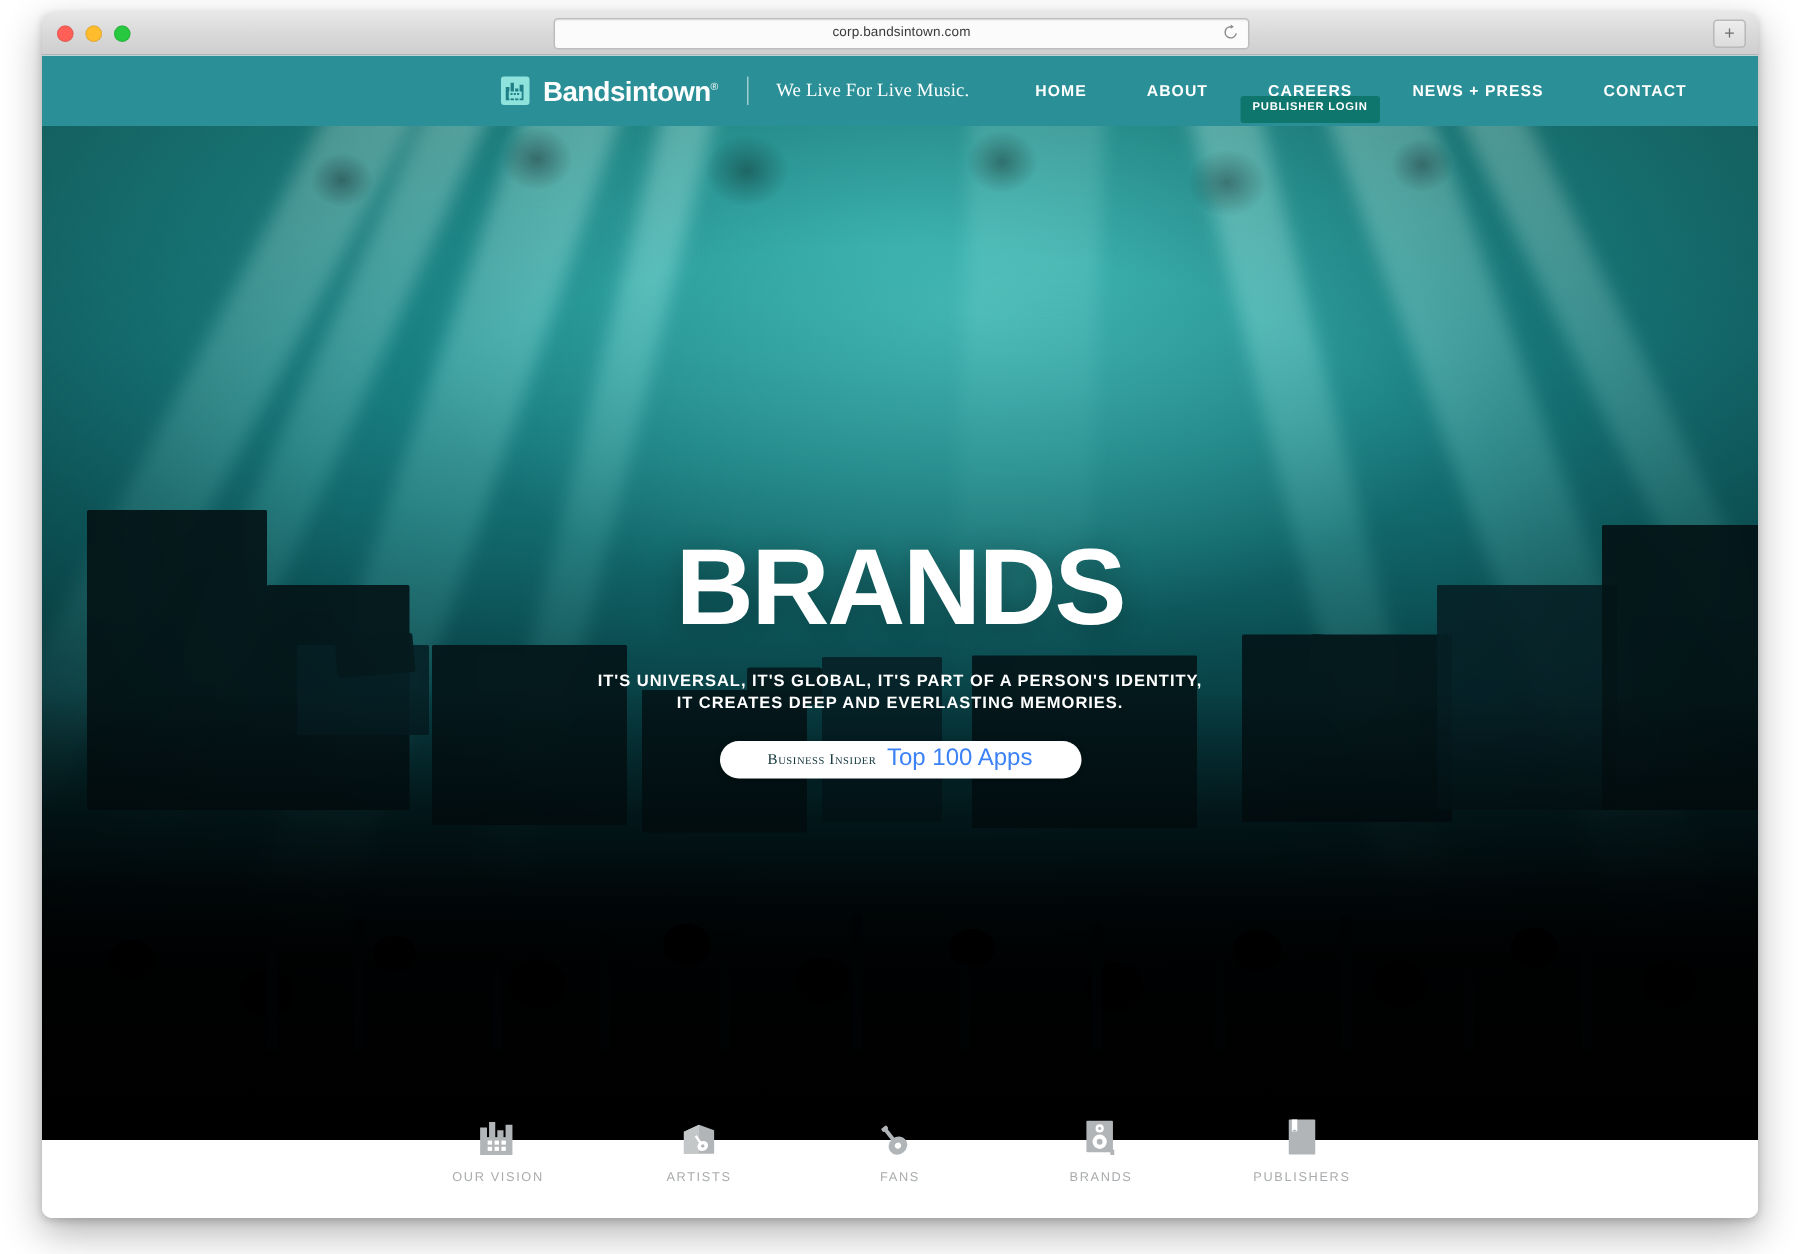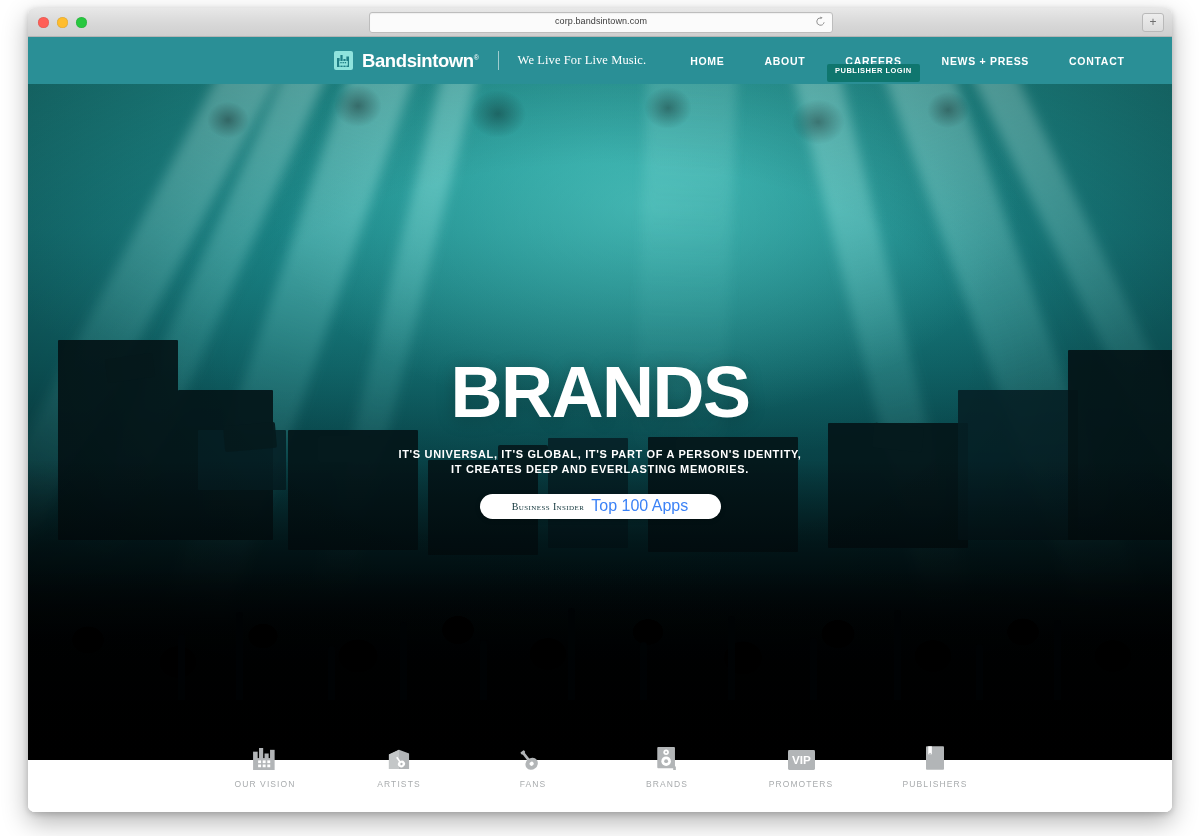--- a/index.html
+++ b/index.html
@@ -591,29 +591,20 @@
                 <circle cx="10" cy="6" r="3.1" fill="#ffffff"></circle>
                 <circle cx="10" cy="6" r="1.2" fill="#b2b5b7"></circle>
                 <circle cx="10" cy="16" r="5.4" fill="#ffffff"></circle>
                 <circle cx="10" cy="16" r="2.2" fill="#b2b5b7"></circle>
                 <rect x="18" y="22" width="3" height="4" fill="#b2b5b7"></rect>
               </svg>
             </div>
             <div class="f-label">BRANDS</div>
           </div>
 
-          <div class="f-item">
-            <div class="f-icon">
-              <svg viewBox="0 0 30 22" width="27" height="20" aria-hidden="true">
-                <rect x="0" y="0" width="30" height="22" rx="1.5" fill="#b2b5b7"></rect>
-                <text x="15" y="16" text-anchor="middle" font-family="Liberation Sans, sans-serif" font-size="13" font-weight="bold" fill="#ffffff">VIP</text>
-              </svg>
-            </div>
-            <div class="f-label">PROMOTERS</div>
-          </div>
 
           <div class="f-item">
             <div class="f-icon">
               <svg viewBox="0 0 20 26" width="18" height="24" aria-hidden="true">
                 <rect x="0" y="0" width="20" height="26" rx="1" fill="#b2b5b7"></rect>
                 <rect x="2.5" y="0" width="4" height="9" fill="#ffffff"></rect>
                 <path d="M2.5 9 L4.5 7.2 L6.5 9 Z" fill="#b2b5b7"></path>
               </svg>
             </div>
             <div class="f-label">PUBLISHERS</div>

